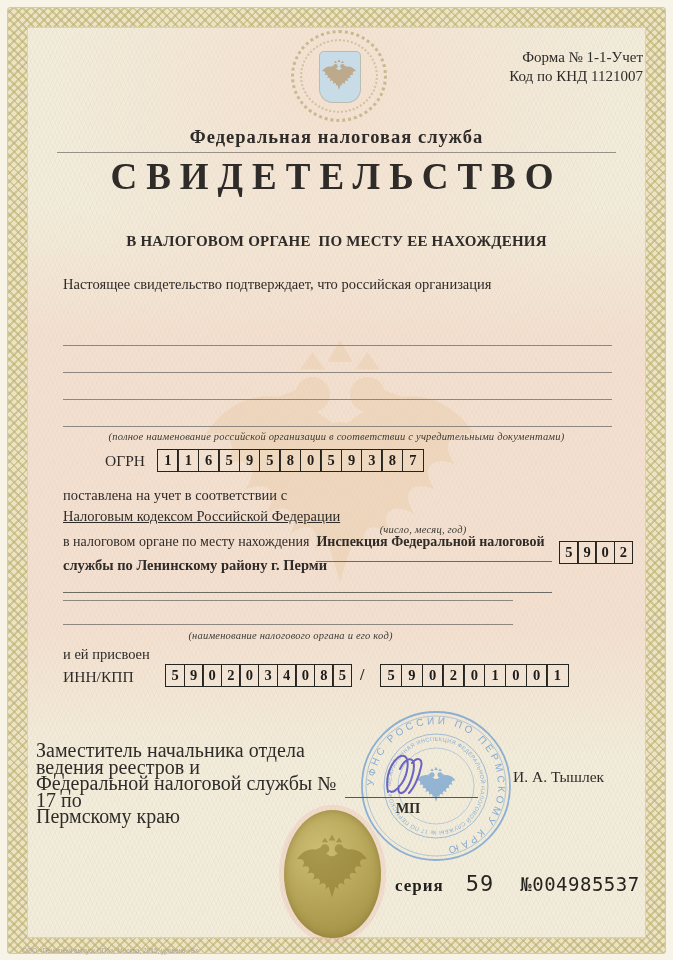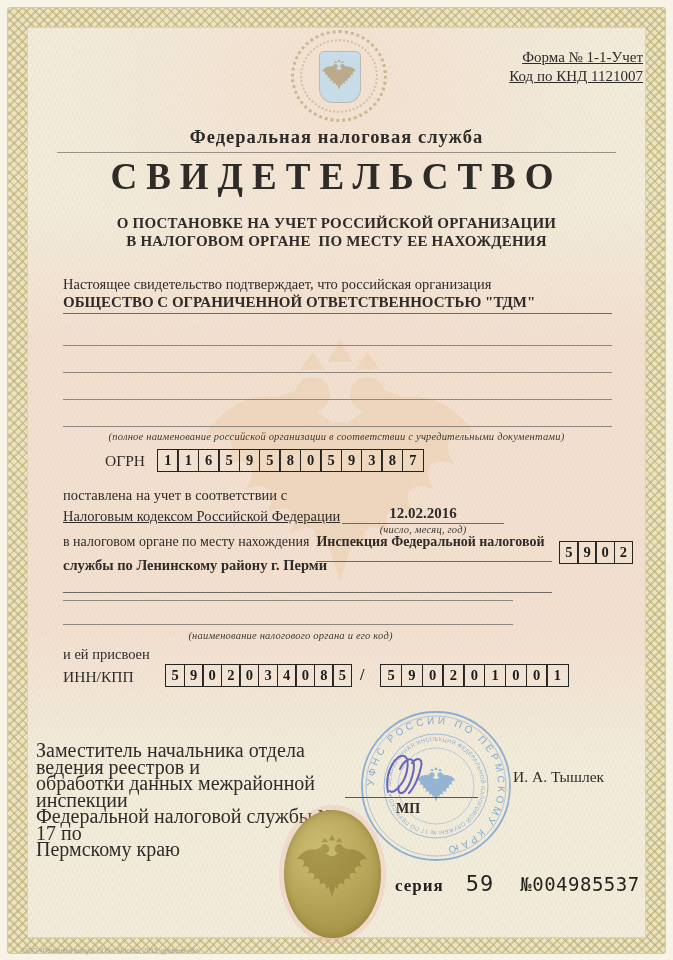--- a/index.html
+++ b/index.html
@@ -90,33 +90,31 @@
   <div class="emblem">
     <div class="ring1"></div>
     <div class="ring2"></div>
     <div class="shield">
       <svg width="38" height="44" viewBox="0 0 120 110" style="position:absolute;left:0px;top:2px;opacity:.75">
         <use href="#eagle" fill="#b08d5e"></use>
       </svg>
     </div>
   </div>
 
-  <div class="abs" style="top:48px;right:30px;text-align:right;font-size:15px;line-height:19px;text-decoration:underline;">
+  <div class="abs" style="top:48px;right:30px;text-align:right;font-size:15px;line-height:19px;">
     <div>Форма № 1-1-Учет</div>
     <div>Код по КНД 1121007</div>
   </div>
 
   <div class="abs center b" style="top:127px;font-size:18.5px;letter-spacing:1px;">Федеральная налоговая служба</div>
   <div class="abs rule" style="top:152px;left:57px;right:57px;"></div>
   <div class="abs center b" style="top:155px;font-size:37px;letter-spacing:9px;">СВИДЕТЕЛЬСТВО</div>
-  <div class="abs center b" style="top:215px;font-size:15px;letter-spacing:.2px;">О ПОСТАНОВКЕ НА УЧЕТ РОССИЙСКОЙ ОРГАНИЗАЦИИ</div>
   <div class="abs center b" style="top:233px;font-size:15px;letter-spacing:.2px;white-space:pre;">В НАЛОГОВОМ ОРГАНЕ  ПО МЕСТУ ЕЕ НАХОЖДЕНИЯ</div>
 
   <div class="abs txt" style="top:276px;left:63px;">Настоящее свидетельство подтверждает, что российская организация</div>
-  <div class="abs b" style="top:294px;left:63px;width:549px;font-size:15px;border-bottom:1px solid #6e6a64;padding-bottom:2px;">ОБЩЕСТВО С ОГРАНИЧЕННОЙ ОТВЕТСТВЕННОСТЬЮ "ТДМ"</div>
 
   <div class="blank-line" style="top:345px;left:63px;width:549px;"></div>
   <div class="blank-line" style="top:372px;left:63px;width:549px;"></div>
   <div class="blank-line" style="top:399px;left:63px;width:549px;"></div>
   <div class="blank-line" style="top:426px;left:63px;width:549px;"></div>
 
   <div class="abs caption center" style="top:431px;">(полное наименование российской организации в соответствии с учредительными документами)</div>
 
   <div class="abs" style="top:452px;left:105px;font-size:15.5px;">ОГРН</div>
   <div class="digits w-ogrn" style="top:449px;left:157px;">
@@ -130,21 +128,20 @@
       <div class="cell">0</div>
       <div class="cell">5</div>
       <div class="cell">9</div>
       <div class="cell">3</div>
       <div class="cell">8</div>
       <div class="cell">7</div>
     </div>
 
   <div class="abs txt" style="top:487px;left:63px;">поставлена на учет в соответствии с</div>
   <div class="abs txt" style="top:508px;left:63px;text-decoration:underline;">Налоговым кодексом Российской Федерации</div>
-  <div class="abs b" style="top:505px;left:342px;width:162px;text-align:center;font-size:15px;border-bottom:1px solid #6e6a64;padding-bottom:1px;">12.02.2016</div>
   <div class="abs caption" style="top:524px;left:342px;width:162px;text-align:center;">(число, месяц, год)</div>
 
   <div class="abs" style="top:534px;left:63px;width:489px;display:flex;font-size:14px;">
     <span style="white-space:nowrap;margin-right:7px;">в налоговом органе по месту нахождения</span>
     <span class="b" style="flex:1;border-bottom:1px solid #6e6a64;padding-bottom:11px;">Инспекция Федеральной налоговой</span>
   </div>
   <div class="abs b" style="top:557px;left:63px;width:489px;font-size:14.5px;border-bottom:1px solid #6e6a64;padding-bottom:18px;">службы по Ленинскому району г. Перми</div>
   <div class="digits w-code" style="top:541px;left:559px;">
       <div class="cell">5</div>
       <div class="cell">9</div>
@@ -178,21 +175,20 @@
       <div class="cell">2</div>
       <div class="cell">0</div>
       <div class="cell">1</div>
       <div class="cell">0</div>
       <div class="cell">0</div>
       <div class="cell">1</div>
     </div>
 
   <div class="abs" style="top:742px;left:36px;width:310px;font-size:20px;line-height:16.5px;">
     <div>Заместитель начальника отдела ведения реестров и</div>
-    <div>обработки данных межрайонной инспекции</div>
     <div>Федеральной налоговой службы № 17 по</div>
     <div>Пермскому краю</div>
   </div>
 
   <svg class="stamp" viewBox="0 0 156 156">
     <circle cx="78" cy="78" r="74" fill="none" stroke="#6f9fd0" stroke-width="1.8" opacity=".85"></circle>
     <circle cx="78" cy="78" r="70" fill="none" stroke="#6f9fd0" stroke-width=".8" opacity=".7"></circle>
     <circle cx="78" cy="78" r="52" fill="none" stroke="#6f9fd0" stroke-width="1" opacity=".7"></circle>
     <circle cx="78" cy="78" r="38" fill="none" stroke="#6f9fd0" stroke-width=".8" opacity=".6"></circle>
     <defs>

